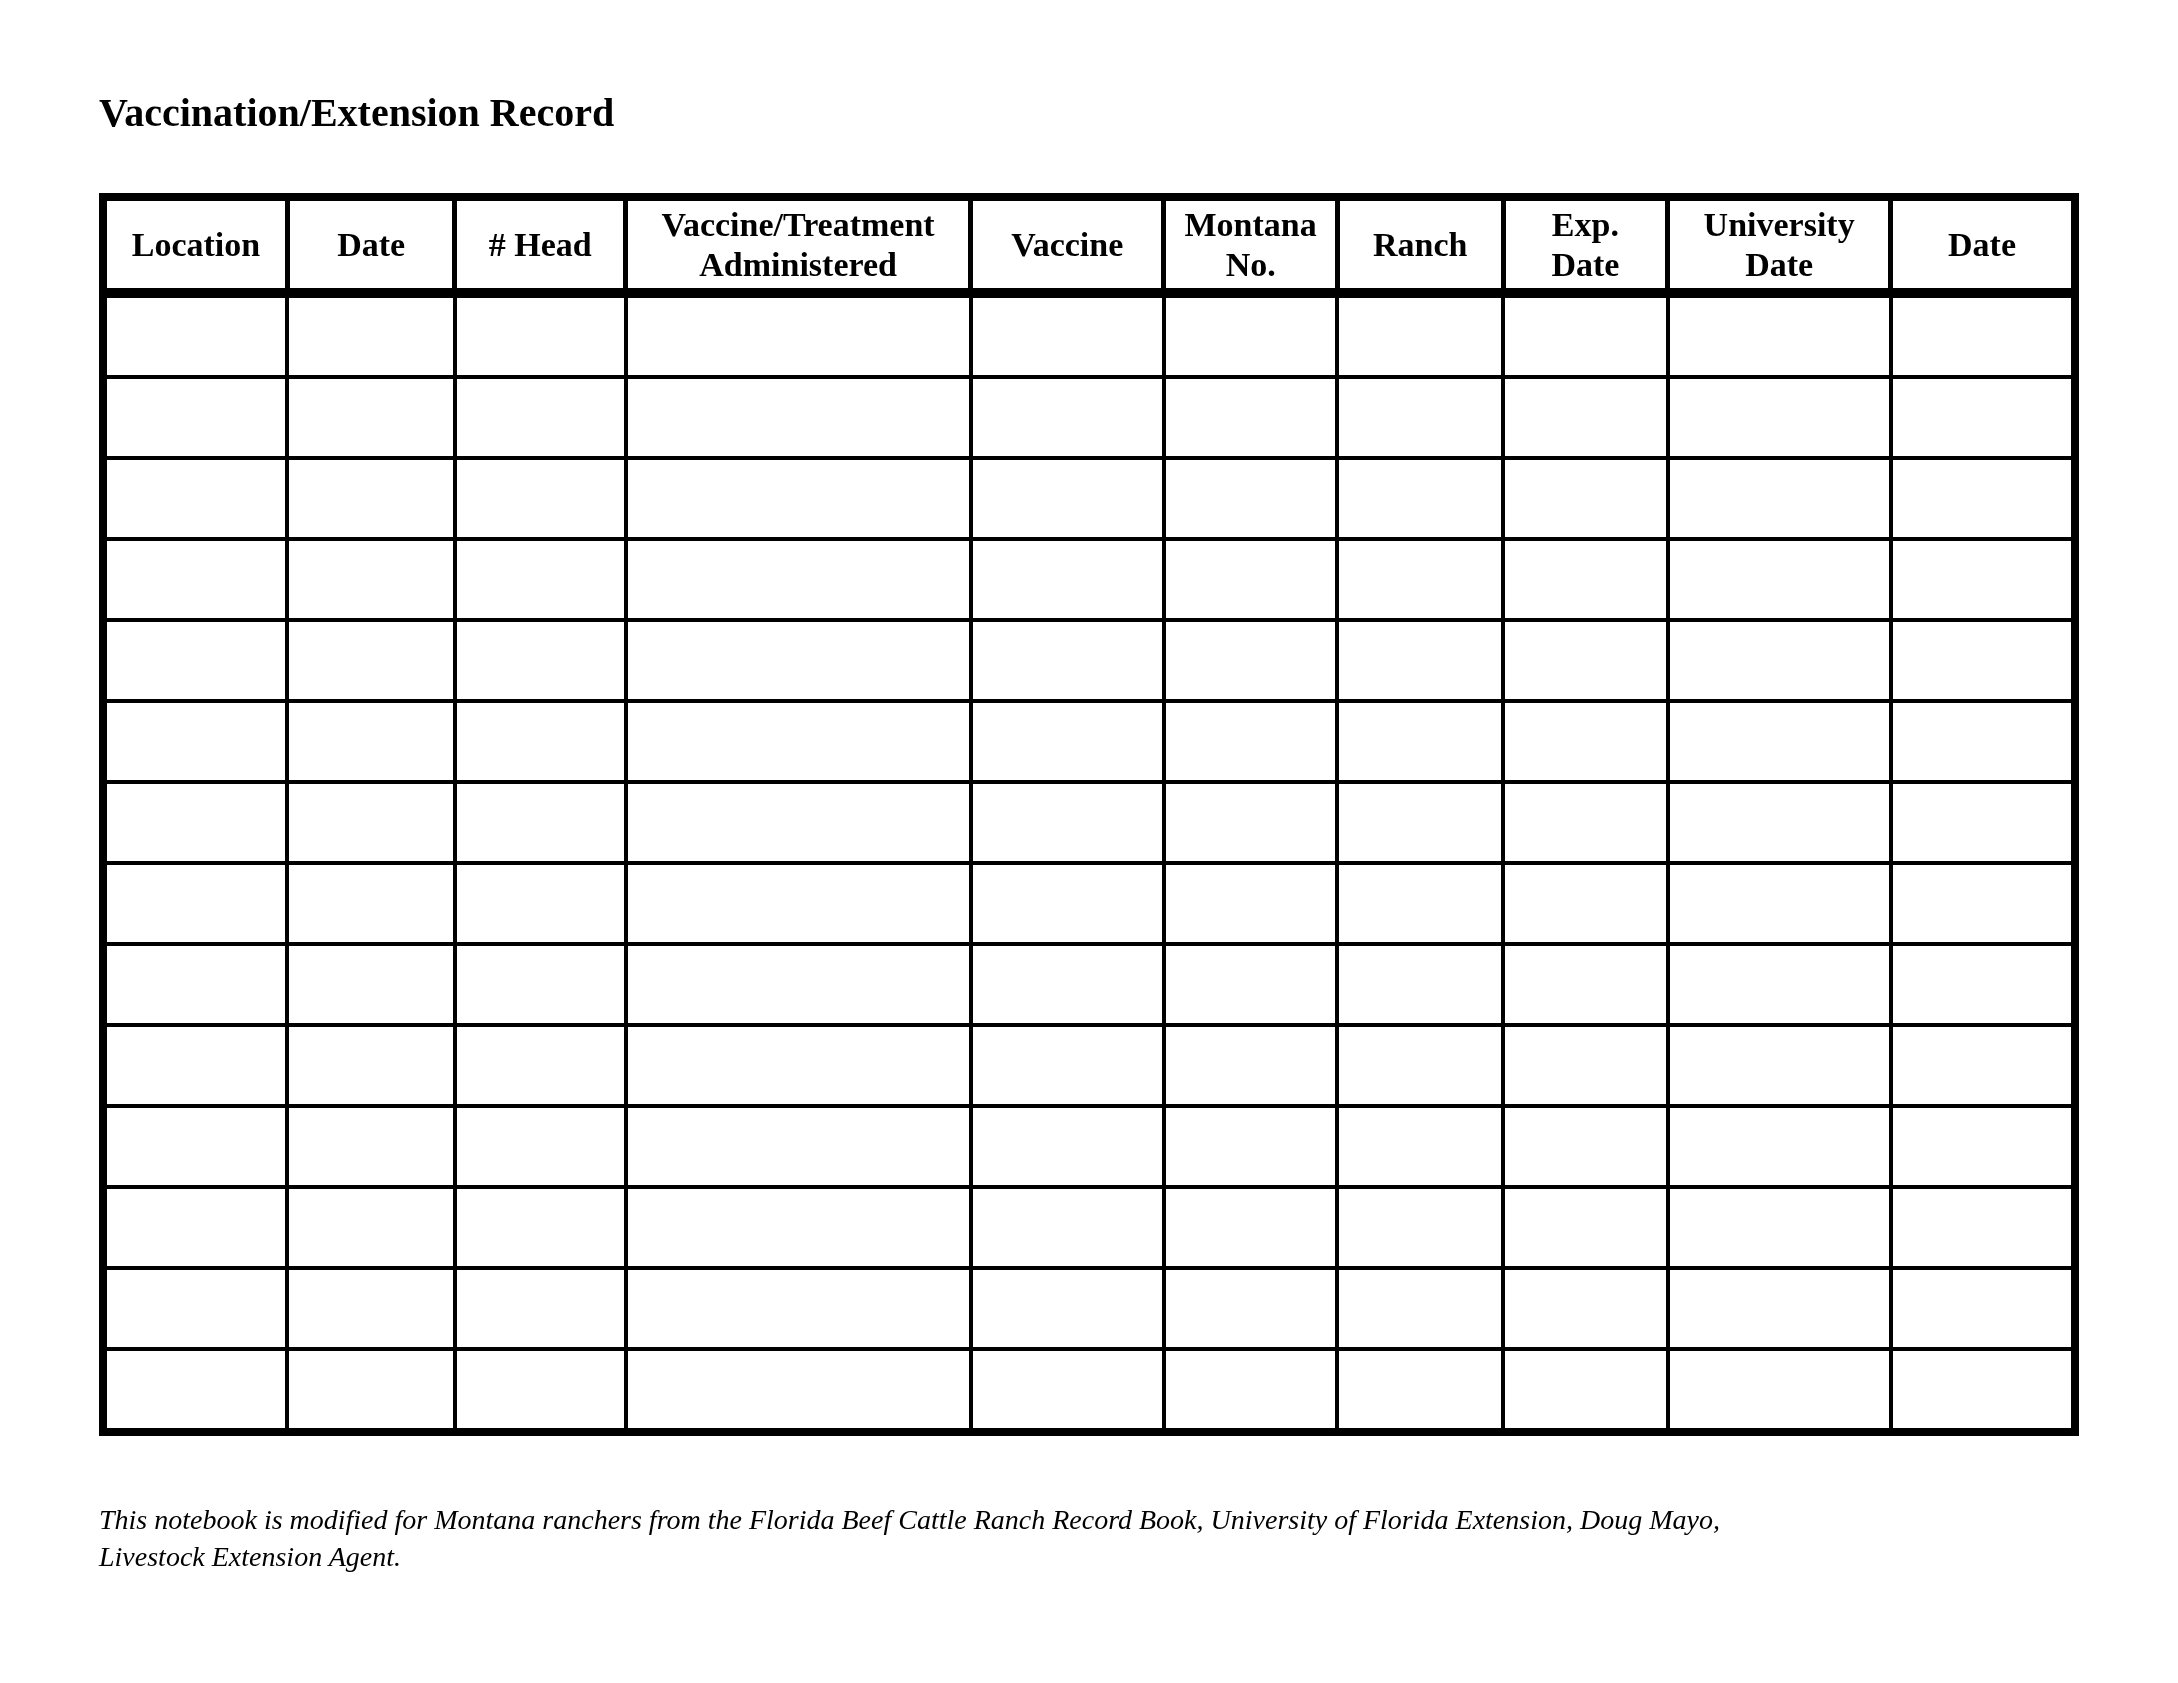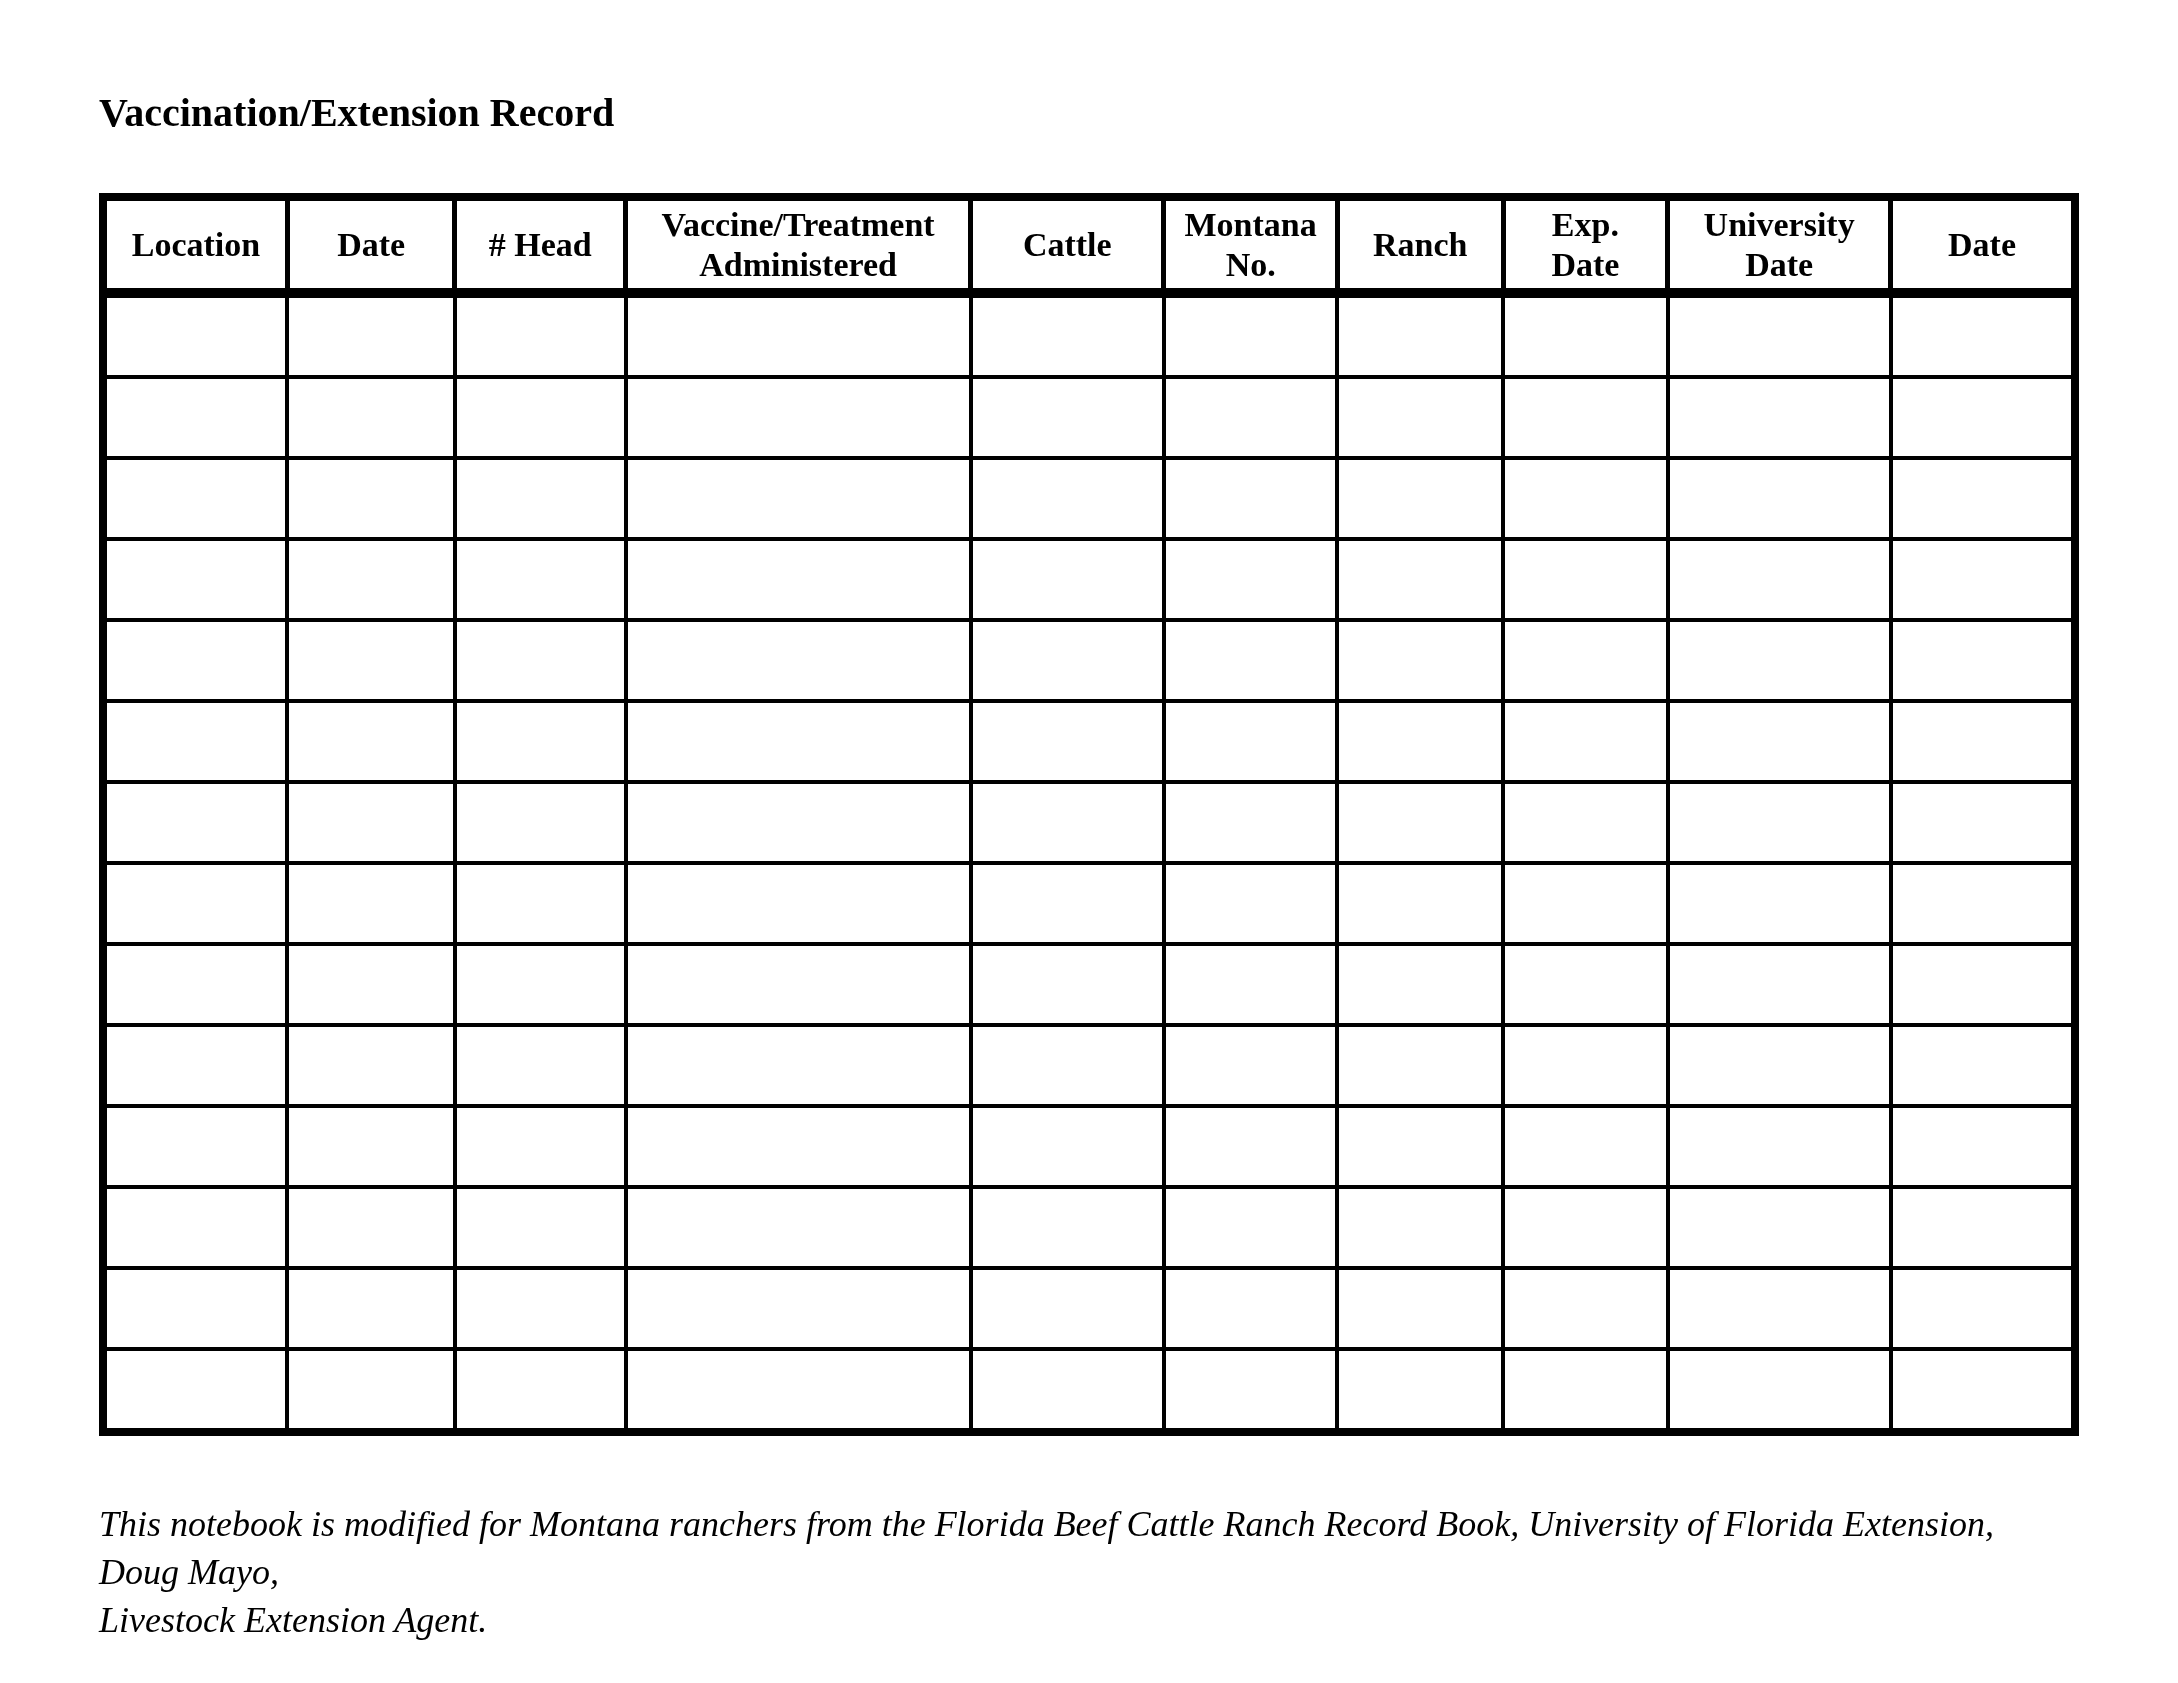--- a/index.html
+++ b/index.html
@@ -60,21 +60,21 @@
     height: 77px;
     padding: 0;
     background: #ffffff;
   }
   .footer-note {
     position: absolute;
     left: 99px;
     top: 1501px;
     width: 1970px;
     margin: 0;
-    font-size: 36px;
+    font-size: 28px;
     font-style: italic;
     line-height: 1.33;
     white-space: pre-line;
     color: #000000;
   }
 </style>
 </head>
 <body>
 
 <div class="page">
@@ -94,21 +94,21 @@
         <col style="width: 11.3%;">
         <col style="width: 9.35%;">
       </colgroup>
     <thead>
       <tr>
         <th>Location</th>
         <th>Date</th>
         <th># Head</th>
         <th>Vaccine/Treatment
 Administered</th>
-        <th>Cattle</th>
+        <th>Vaccine</th>
         <th>Montana
 No.</th>
         <th>Ranch</th>
         <th>Exp.
 Date</th>
         <th>University
 Date</th>
         <th>Date</th>
       </tr>
     </thead>

